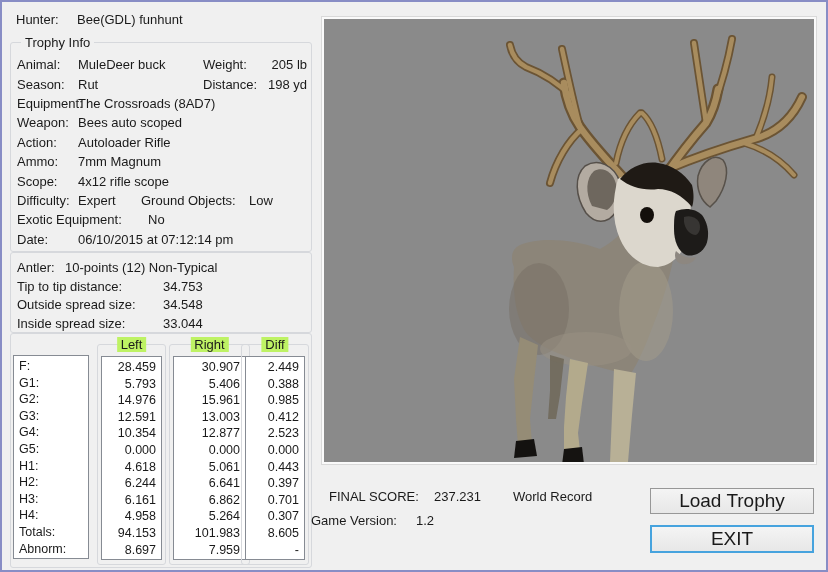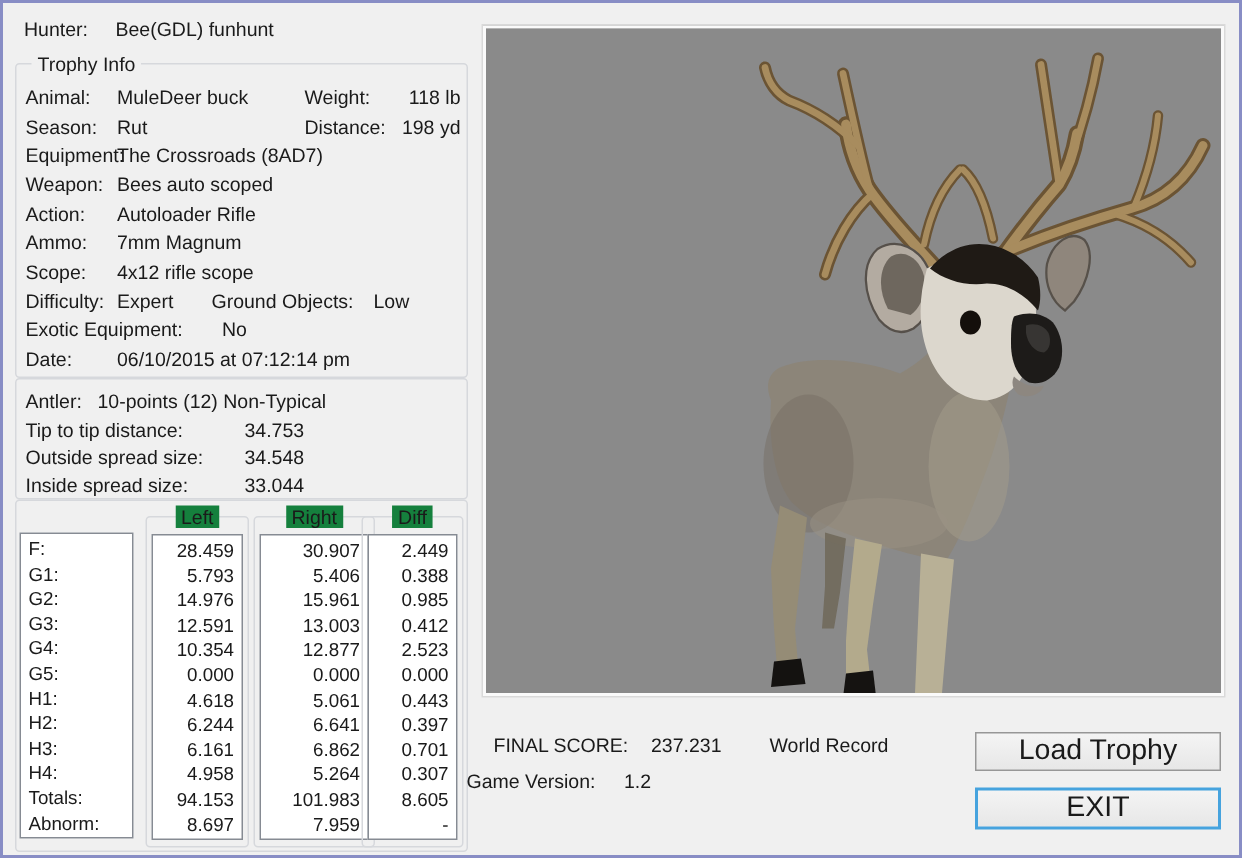--- a/index.html
+++ b/index.html
@@ -31,21 +31,21 @@
   .an-row { height:18.8px; grid-template-columns:146px 1fr; }
   .an-row.first { grid-template-columns:48px 1fr; }
   
   #gb-table { left:8px; top:331px; width:302px; height:235px; }
   .col-gb { position:absolute; top:10px; height:221px;
             border:1px solid #d6d8dc; border-radius:3px; }
   #col-left  { left:86px;  width:69px; }
   #col-right { left:158px; width:81px; }
   #col-diff  { left:230px; width:68px; }
   .col-caption { position:absolute; top:-8px; left:50%; transform:translateX(-50%);
-                 background:#15803d; padding:0 4px; line-height:15px; }
+                 background:#bef264; padding:0 4px; line-height:15px; }
   .listbox { background:#ffffff; border:1px solid #868b93; padding:2px 0; }
   #labels-box { position:absolute; left:2px; top:21px; width:76px; height:204px; }
   .col-gb .listbox { position:absolute; left:3px; right:3px; top:11px; height:204px; }
   .lb-row { height:16.6px; line-height:16.6px; padding:0 5px; font-size:12.5px;
             white-space:nowrap; overflow:hidden; }
   .lb-row.num { text-align:right; }
   
   .image-panel { position:absolute; left:320px; top:15px; width:494px; height:447px;
                  background:#8a8a8a; border:2px solid #fafafa;
                  box-shadow:0 0 0 1px #d9d9d9; }
@@ -73,21 +73,21 @@
     <span>Bee(GDL) funhunt</span>
   </div>
 
   <div class="groupbox" id="gb-trophy">
     <div class="gb-caption">Trophy Info</div>
     <div class="ti-rows">
       <div class="ti-row row-grid r-ws">
         <span>Animal:</span>
         <span>MuleDeer buck</span>
         <span>Weight:</span>
-        <span class="v2">118 lb</span>
+        <span class="v2">205 lb</span>
       </div>
       <div class="ti-row row-grid r-ws">
         <span>Season:</span>
         <span>Rut</span>
         <span>Distance:</span>
         <span class="v2">198 yd</span>
       </div>
       <div class="ti-row row-grid r-plain">
         <span>Equipment:</span>
         <span>The Crossroads (8AD7)</span>

